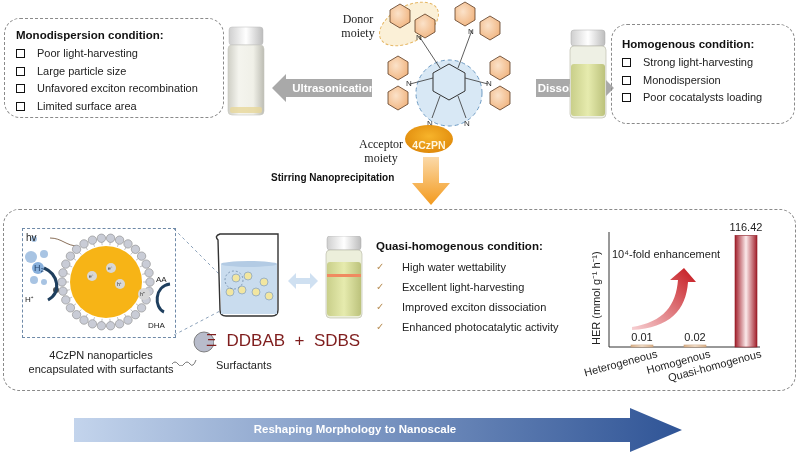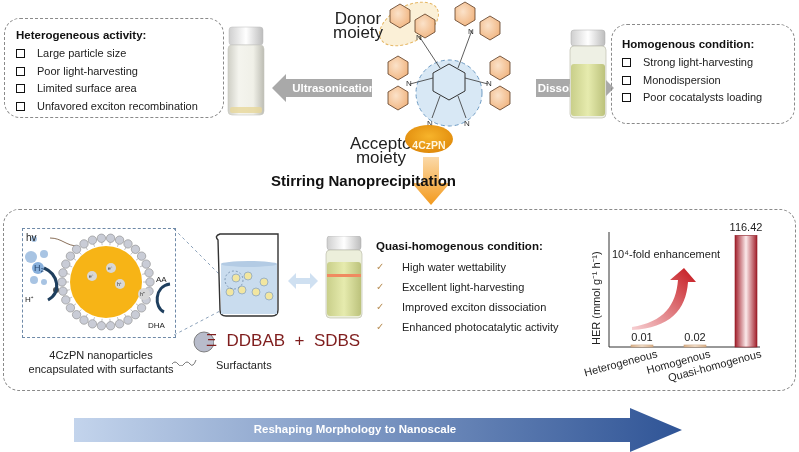--- a/index.html
+++ b/index.html
@@ -7,45 +7,45 @@
   .abs { position: absolute; }
   .dash-box { position: absolute; border: 1.2px dashed #8a8a8a; border-radius: 16px; box-sizing: border-box; }
   .cond-title { font-weight: bold; font-size: 11.5px; color: #111; }
   .cond-list { list-style: none; margin: 4px 0 0 0; padding: 0; }
   .cond-list li { font-size: 11px; line-height: 17.5px; display: flex; align-items: center; color: #222; }
   .sq { display: inline-block; width: 7px; height: 7px; border: 1.6px solid #111; margin-right: 12px; flex: 0 0 auto; }
   .chk { display: inline-block; width: 18px; color: #b98f56; font-size: 10px; margin-right: 8px; }
   .grey-arrow { position: absolute; height: 28px; }
   .grey-arrow .lbl { position: absolute; top: 5px; height: 18px; line-height: 18px; color: #fff; font-weight: bold; font-size: 11.5px; text-align: center; }
   .vial { position: absolute; }
-  .small-text { font-size: 17px; color: #222; }
+  .small-text { font-size: 12px; color: #222; font-family: Liberation Serif, serif; }
   svg text { font-family: "Liberation Sans", sans-serif; }
 </style>
 </head>
 <body>
 
 <div class="dash-box" style="left:4px; top:18px; width:220px; height:100px;"></div>
 <div class="abs" style="left:16px; top:29px;">
-  <div class="cond-title">Heterogeneous activity:</div>
+  <div class="cond-title">Monodispersion condition:</div>
   <ul class="cond-list">
     <li>
         <span class="sq"></span>
+        <span>Poor light-harvesting</span>
+      </li>
+    <li>
+        <span class="sq"></span>
         <span>Large particle size</span>
       </li>
     <li>
         <span class="sq"></span>
-        <span>Poor light-harvesting</span>
+        <span>Unfavored exciton recombination</span>
       </li>
     <li>
         <span class="sq"></span>
         <span>Limited surface area</span>
-      </li>
-    <li>
-        <span class="sq"></span>
-        <span>Unfavored exciton recombination</span>
       </li>
   </ul>
 </div>
 
 <svg class="vial" style="left:226px; top:25px;" width="40" height="95" viewBox="0 0 40 95">
   <defs>
     <linearGradient id="vialGlass" x1="0" x2="1" y1="0" y2="0">
       <stop offset="0" stop-color="#cfcfc6"></stop>
         <stop offset="0.3" stop-color="#f4f4ee"></stop>
         <stop offset="0.7" stop-color="#f0f0e8"></stop>
@@ -174,21 +174,21 @@
 
 <svg class="abs" style="left:412px; top:157px;" width="38" height="50">
   <defs>
     <linearGradient id="orangeDown" x1="0" y1="0" x2="0" y2="1">
       <stop offset="0" stop-color="#fbd9a8"></stop>
         <stop offset="1" stop-color="#f39a1d"></stop>
     </linearGradient>
   </defs>
   <polygon points="11,0 27,0 27,26 38,26 19,48 0,26 11,26" fill="url(#orangeDown)"></polygon>
 </svg>
-<div class="abs" style="left:271px; top:172px; font-weight:bold; font-size:15px; color:#111;">Stirring Nanoprecipitation</div>
+<div class="abs" style="left:271px; top:172px; font-weight:bold; font-size:10px; color:#111;">Stirring Nanoprecipitation</div>
 
 <div class="dash-box" style="left:3px; top:209px; width:793px; height:182px;"></div>
 
 <div class="abs" style="left:22px; top:228px; width:152px; height:108px; border:1px dashed #6f8aa8;"></div>
 <svg class="abs" style="left:22px; top:228px;" width="152" height="108" viewBox="0 0 152 108">
 
   <circle cx="12" cy="11" r="3" fill="#a8c4e3"></circle>
   <circle cx="9" cy="29" r="6" fill="#a8c4e3"></circle>
   <circle cx="22" cy="26" r="4" fill="#a8c4e3"></circle>
   <circle cx="16" cy="40" r="6" fill="#88b0dc"></circle>

